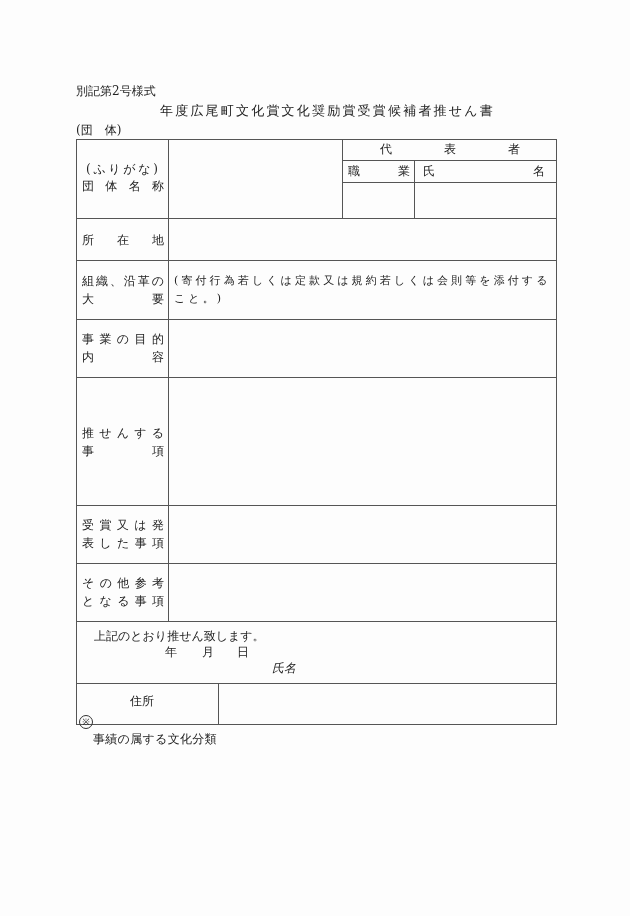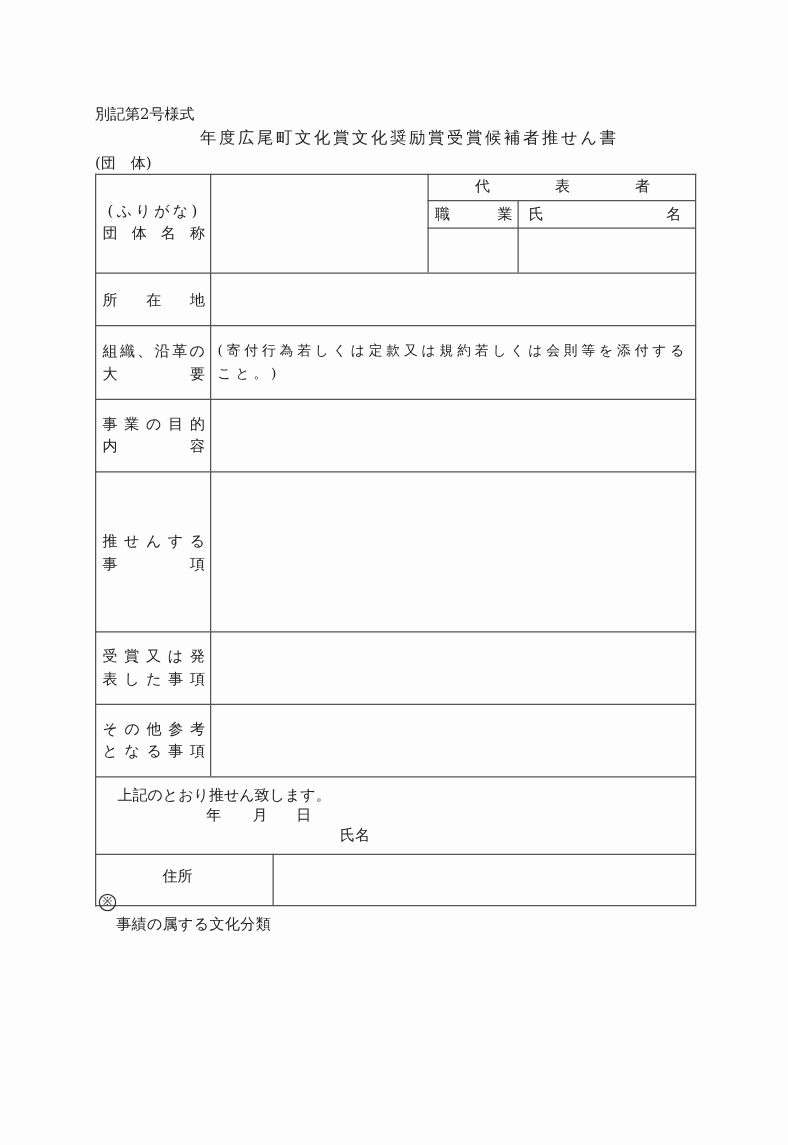--- a/index.html
+++ b/index.html
@@ -170,20 +170,20 @@
       <span>項</span>
     </div>
   </div>
   <div class="abs" style="left:170px;top:565px;width:385px;height:55px;"></div>
 
   <div class="abs t" style="left:94px;top:629px;">上記のとおり推せん致します。</div>
   <div class="abs t" style="left:165px;top:645px;">年</div>
   <div class="abs t" style="left:202px;top:645px;">月</div>
   <div class="abs t" style="left:237px;top:645px;">日</div>
   <div class="abs t" style="left:130px;top:694px;">住所</div>
-  <div class="abs t" style="left:272px;top:661px;">氏名</div>
+  <div class="abs t" style="left:272px;top:661px;font-style:italic;">氏名</div>
 
   <div class="abs t" style="left:79px;top:697px;display:flex;align-items:center;">
     <span style="display:inline-block;width:12px;height:12px;border:1px solid #333;border-radius:50%;font-size:9px;line-height:12px;text-align:center;">※</span>
     <span style="letter-spacing:0.3px;margin-top:35px;">事績の属する文化分類</span>
   </div>
   <div class="abs" style="left:220px;top:685px;width:335px;height:38px;"></div>
 </div>
 
 </body></html>

